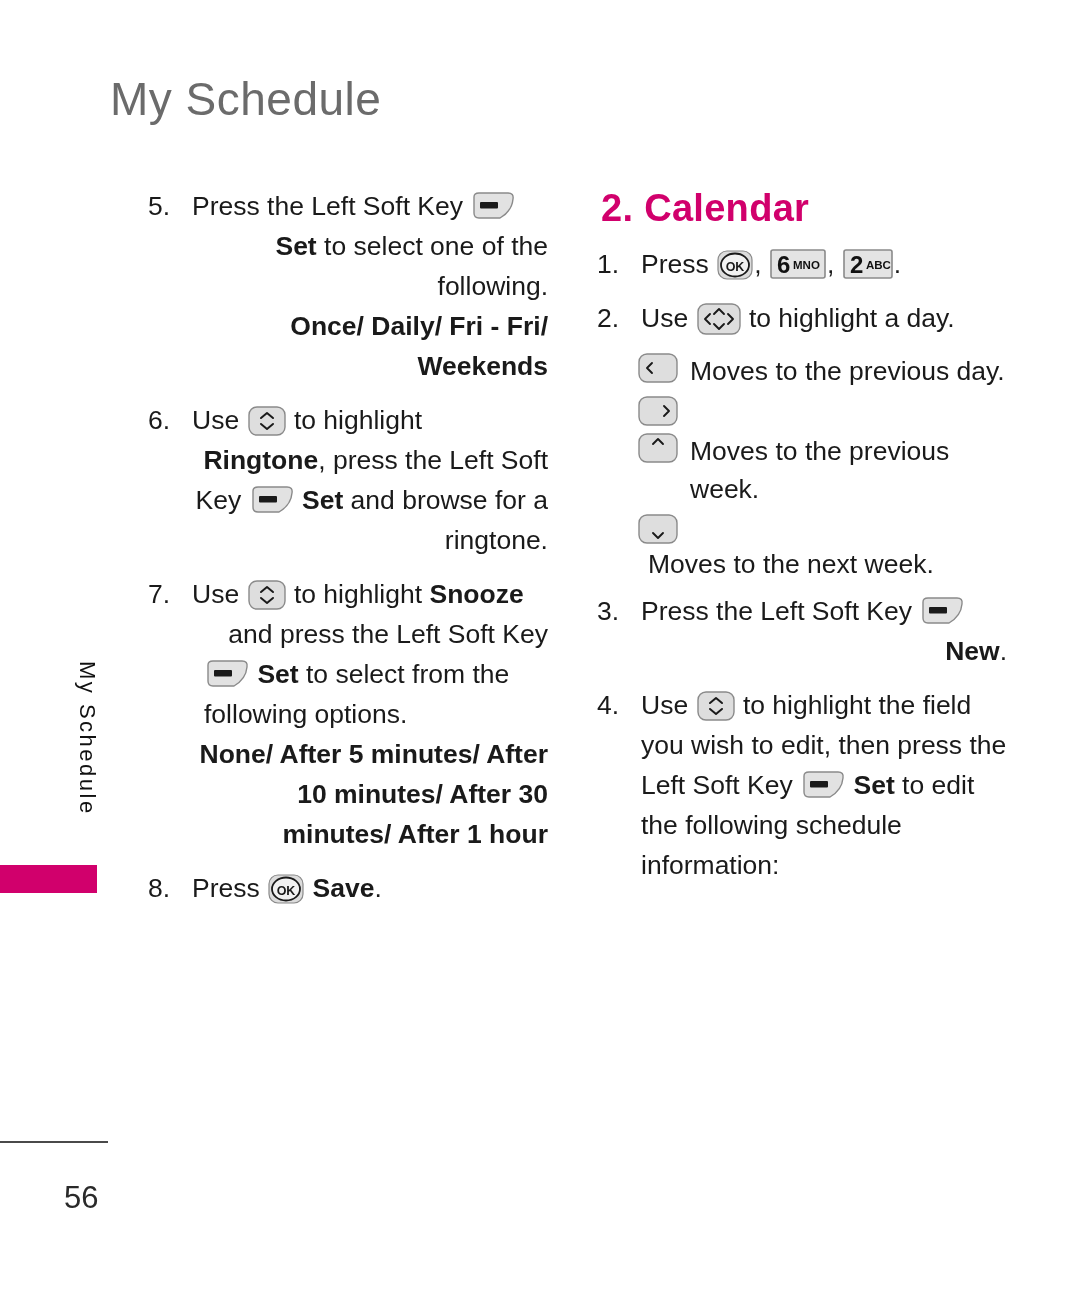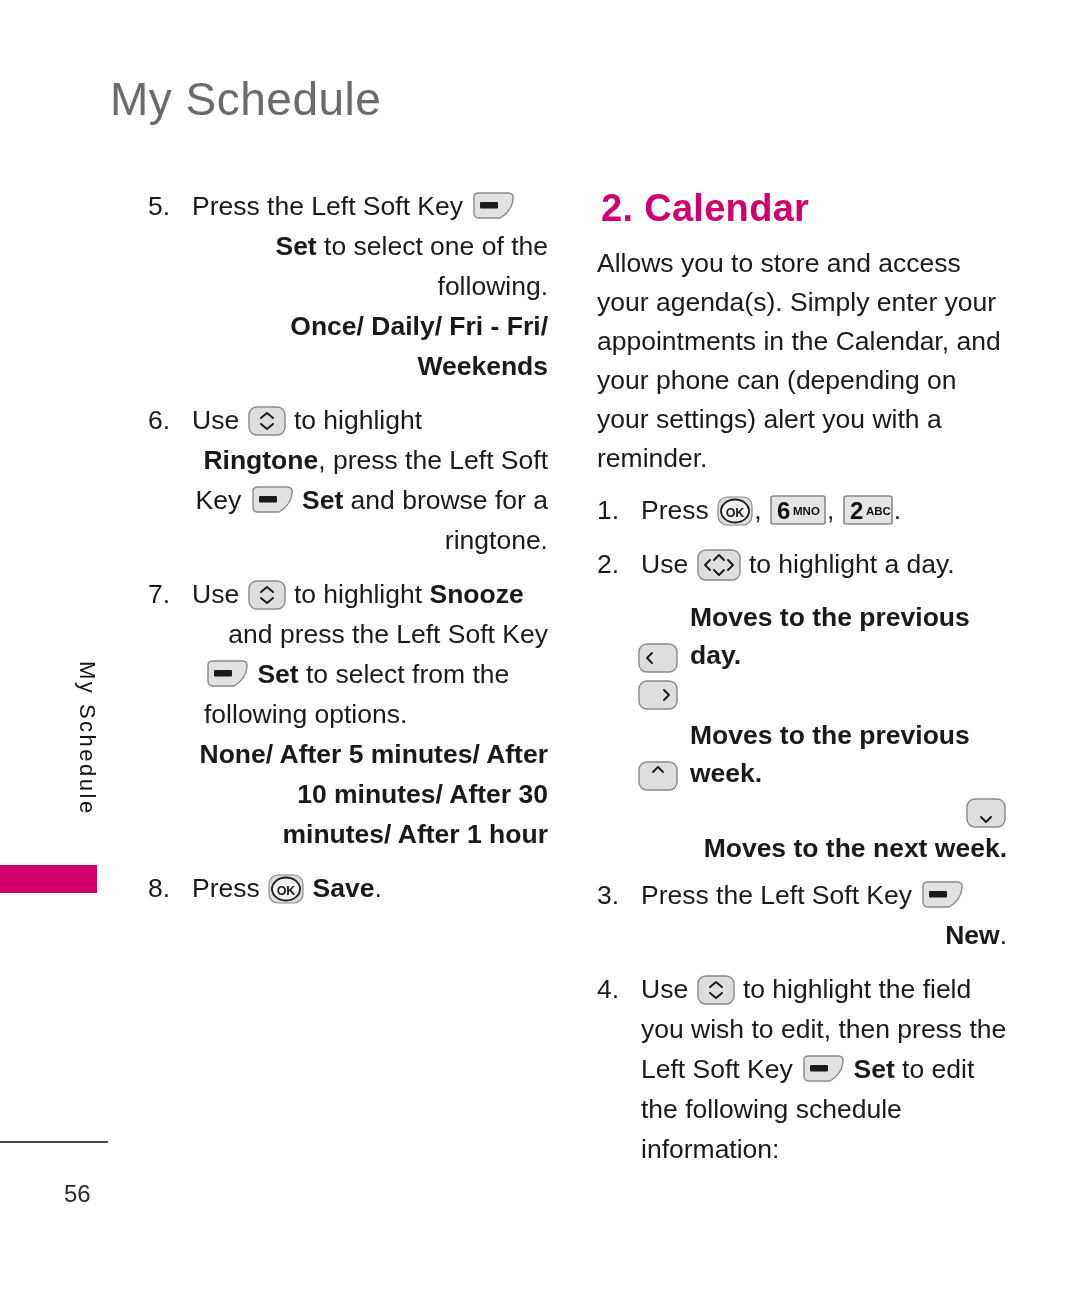--- a/index.html
+++ b/index.html
@@ -102,25 +102,24 @@
     text-align: left;
   }
   .step .indent-line { display: block; text-align: right; }
   .step .extra-indent { display: block; padding-left: 12px; }
 
   .bold { font-weight: 700; }
 
   
   .keyrow {
     display: flex;
-    align-items: flex-end;
+    align-items: flex-start;
     margin: 0 0 5px 0;
     padding-left: 40px;
     line-height: 38px;
-    font-weight: bold;
   }
   .keyrow .keyrow-text { margin-left: 11px; }
 
   
 
   .icon {
     display: inline-block;
     vertical-align: -7px;
   }
 
@@ -147,21 +146,21 @@
     left: 0px;
     top: 1141px;
     width: 108px;
     height: 2px;
     background: #4a4a4a;
   }
   #page-number {
     position: absolute;
     left: 64px;
     top: 1180px;
-    font-size: 24px;
+    font-size: 31px;
     color: #2a2a2a;
   }
 </style>
 </head>
 <body>
 
 <svg width="0" height="0" style="position:absolute" aria-hidden="true">
   <defs>
 
     <symbol id="sym-softkey" viewBox="0 0 46 30">
@@ -271,21 +270,20 @@
       </svg>
     <span class="bold">Save</span><span>.</span>
   </div>
 
 </div>
 
 <div id="col-right" class="col">
 
   <div class="section-heading">2. Calendar</div>
 
-  <div class="body-para">Allows you to store and access your agenda(s). Simply enter your appointments in the Calendar, and your phone can (depending on your settings) alert you with a reminder.</div>
 
   <div class="step">
     <span class="num">1.</span>
     <span>Press</span>
     <svg class="icon icon-okkey">
         <use href="#sym-okkey"></use>
       </svg><span>,</span>
     <svg class="icon icon-digitkey" viewBox="0 0 58 32">
       <rect x="2" y="2" width="54" height="28" rx="2" fill="#e4e4e4" stroke="#8a8a8a" stroke-width="1.6"></rect>
       <text x="8" y="25" font-family="Liberation Sans, sans-serif" font-size="24" font-weight="700" fill="#111">6</text>

